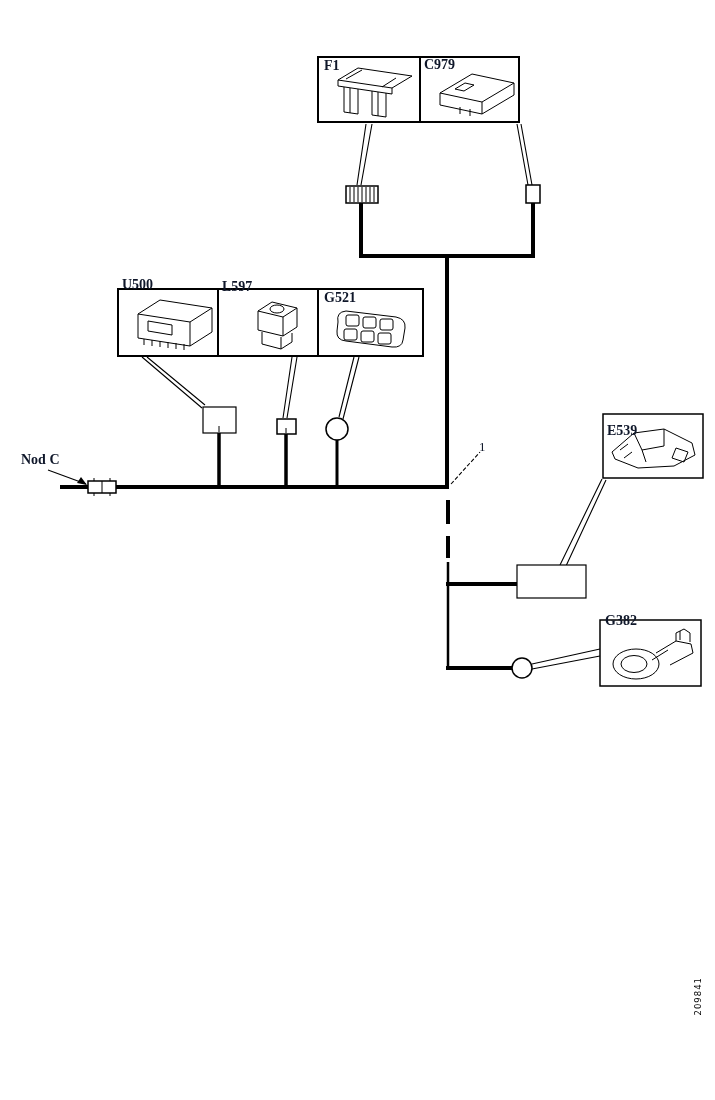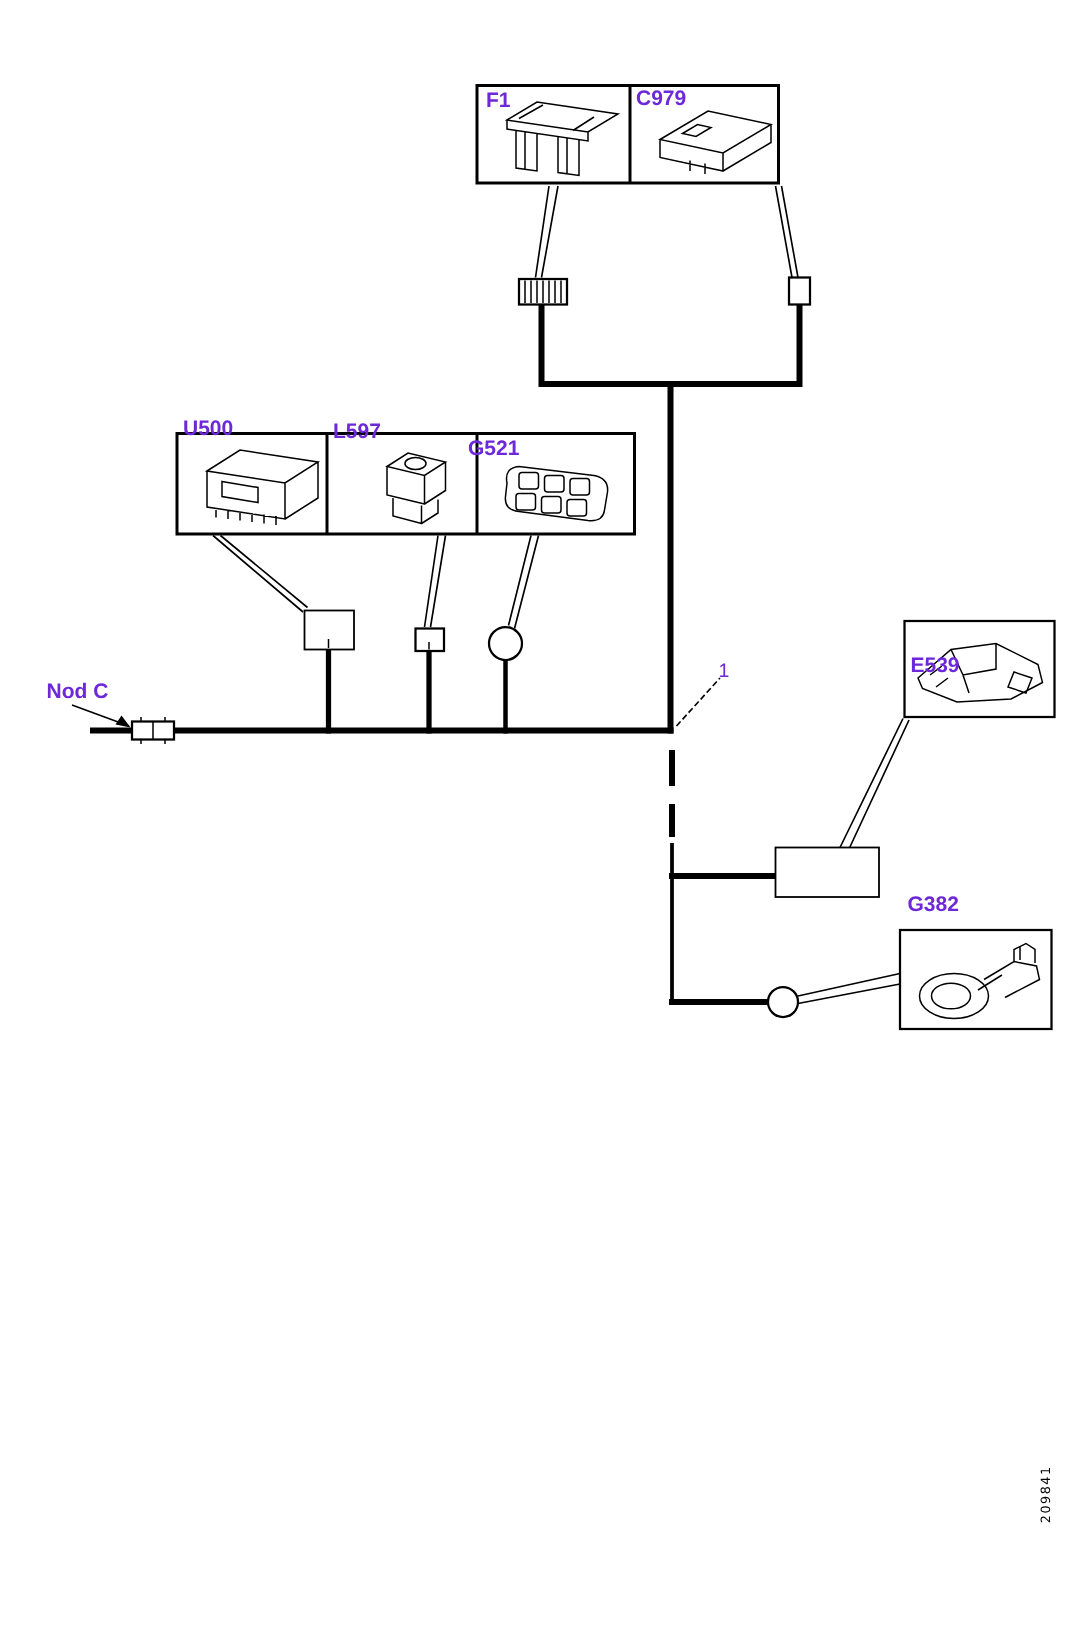--- a/index.html
+++ b/index.html
@@ -6,22 +6,22 @@
   .canvas{
     position:relative;
     width:715px;height:1100px;
     background:#ffffff;
     overflow:hidden;
     font-family:"DejaVu Sans", sans-serif;
   }
   .art{position:absolute;left:0;top:0;}
   .label{
     position:absolute;
-    color:#6d28d9;
-    font-family:Liberation Sans, sans-serif;
+    color:#0f172a;
+    font-family:Liberation Serif, serif;
     font-size:14px;
     font-weight:bold;
     line-height:1;
     letter-spacing:0px;
     white-space:nowrap;
   }
   .label.small{font-size:13px;font-weight:normal;}
   .figure-id{
     position:absolute;
     left:693px;top:977px;
@@ -158,22 +158,22 @@
                  M652 660 L668 650"></path>
       </g>
     </g>
   </svg>
 
   <div class="label" style="left:324px;top:59px">F1</div>
   <div class="label" style="left:424px;top:58px">C979</div>
 
   <div class="label" style="left:122px;top:278px">U500</div>
   <div class="label" style="left:222px;top:280px">L597</div>
-  <div class="label" style="left:312px;top:291px">G521</div>
+  <div class="label" style="left:324px;top:291px">G521</div>
 
-  <div class="label" style="left:607px;top:436px">E539</div>
-  <div class="label" style="left:605px;top:595px">G382</div>
+  <div class="label" style="left:607px;top:424px">E539</div>
+  <div class="label" style="left:605px;top:614px">G382</div>
 
-  <div class="label" style="left:31px;top:453px">Nod C</div>
+  <div class="label" style="left:21px;top:453px">Nod C</div>
   <div class="label small" style="left:479px;top:440px">1</div>
 
   <div class="figure-id">209841</div>
 </div>
 
 </body></html>

